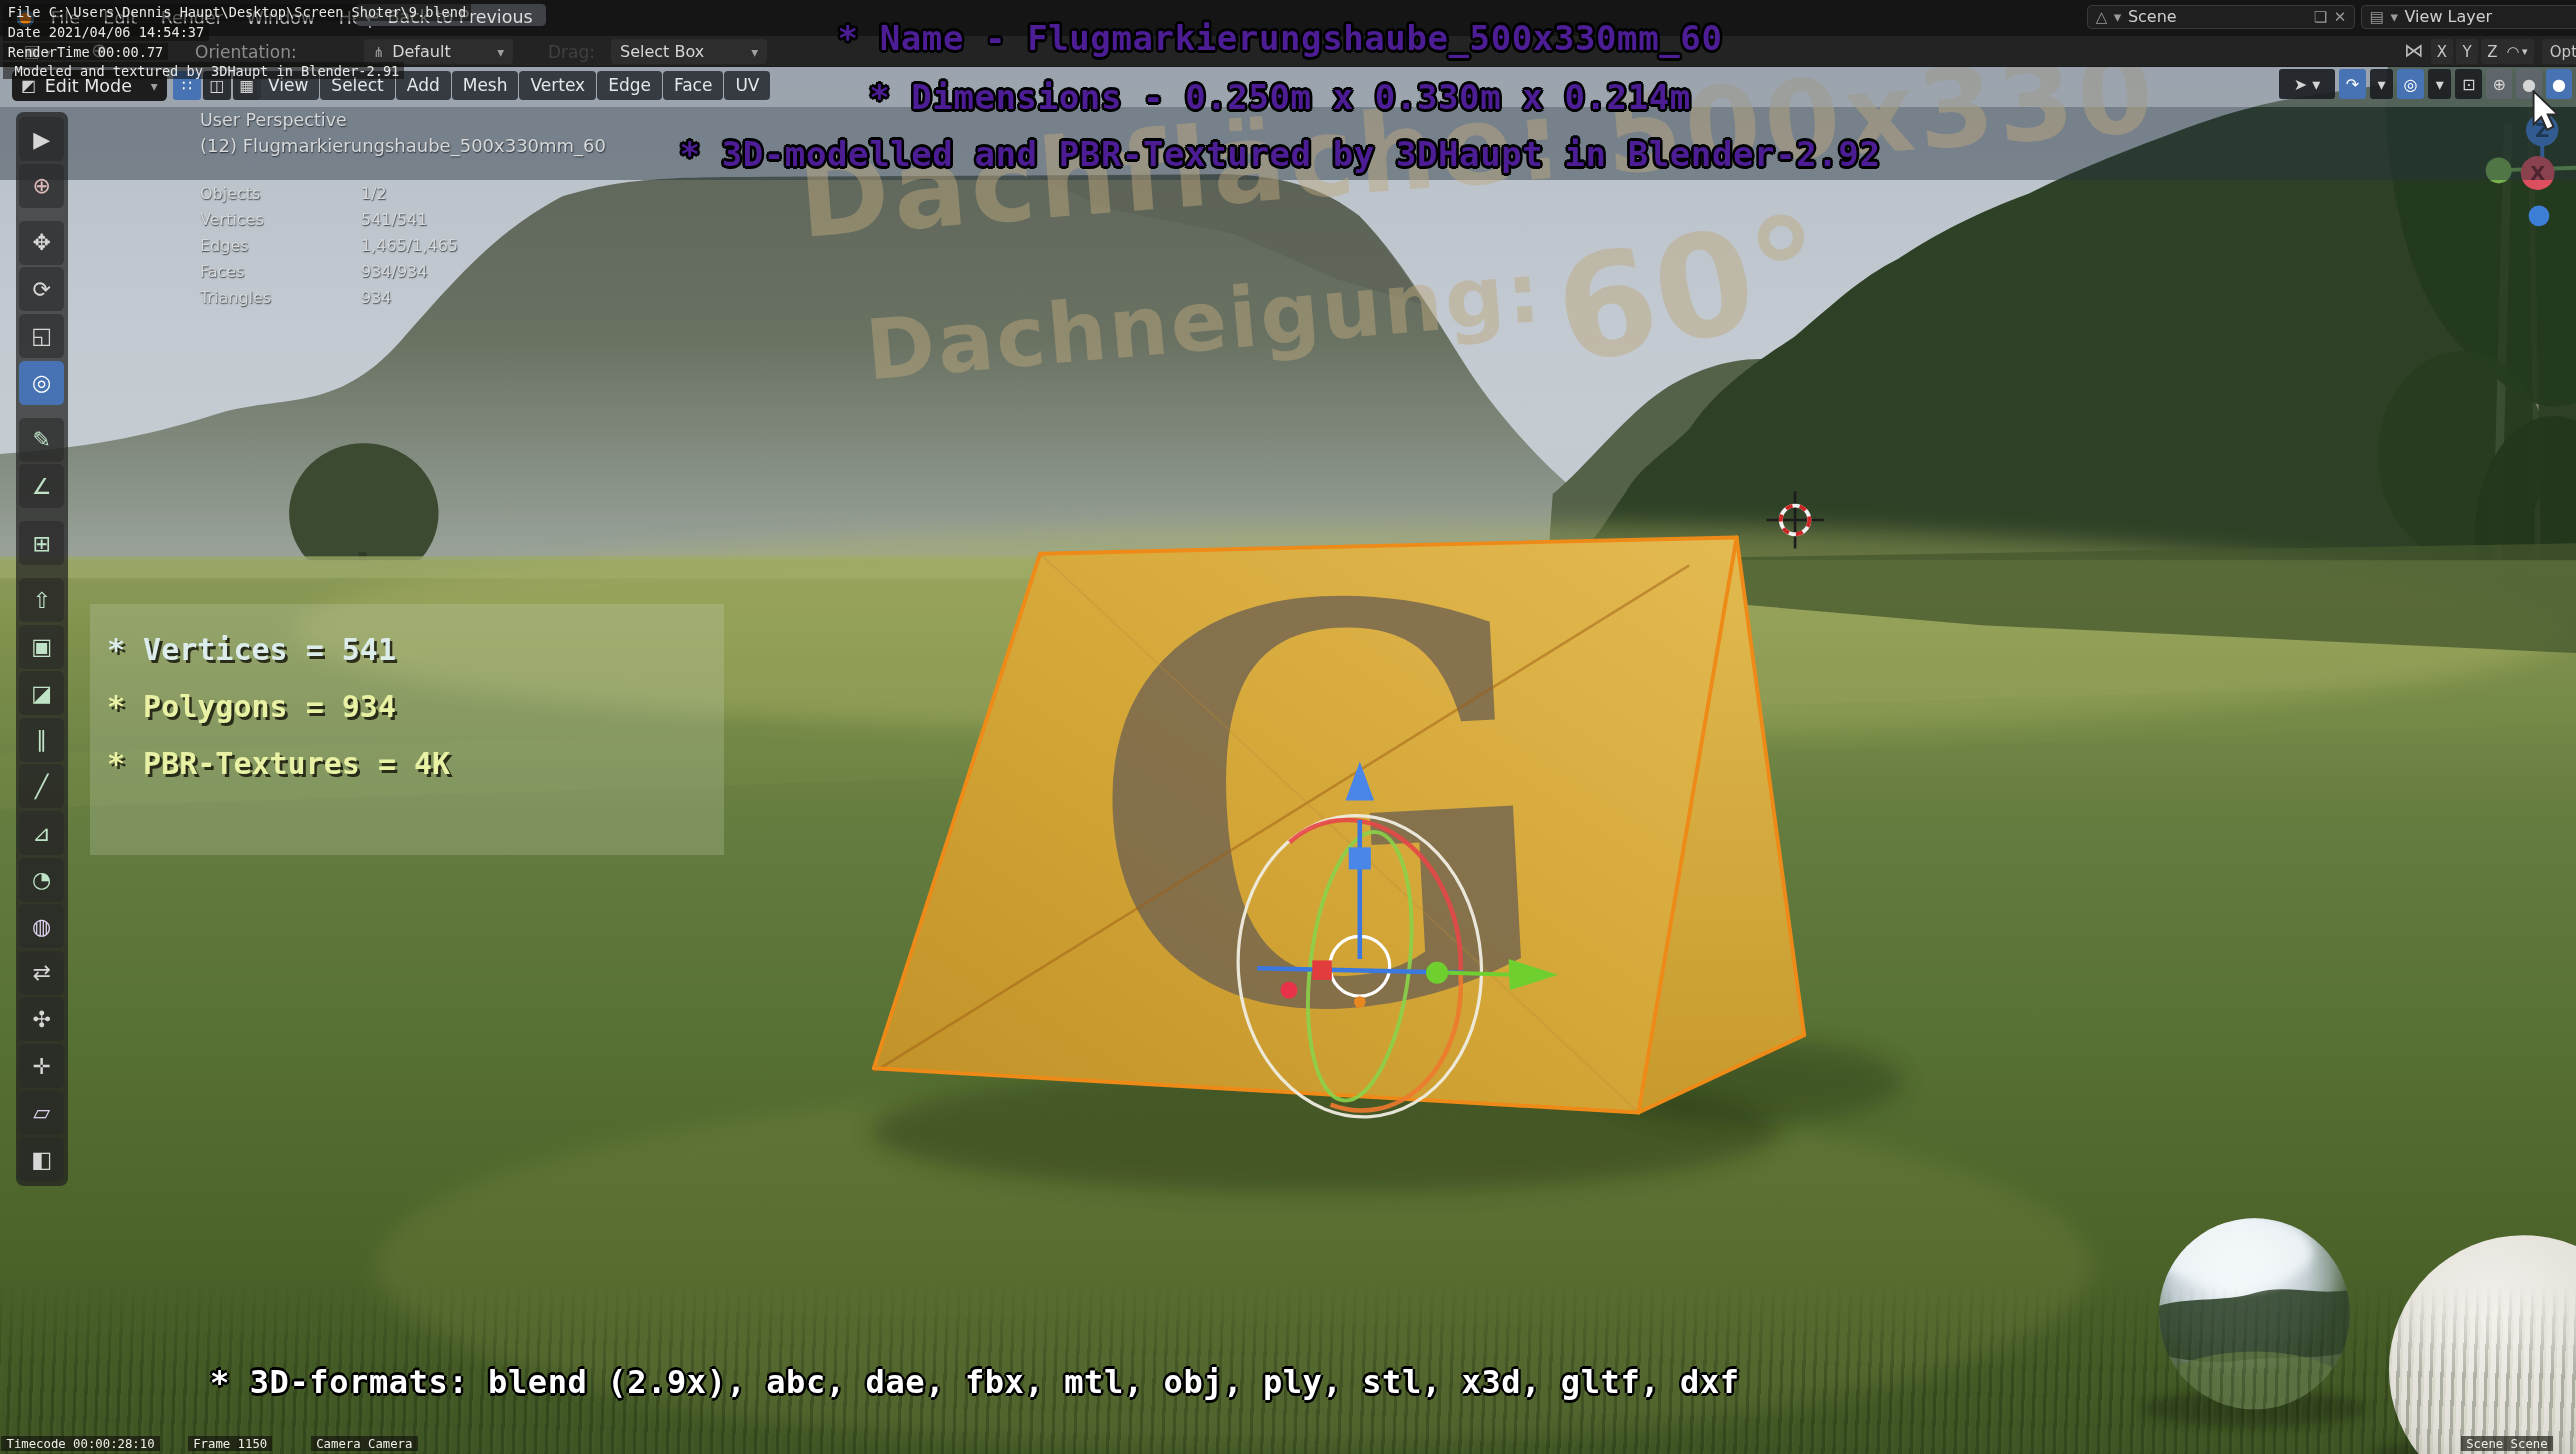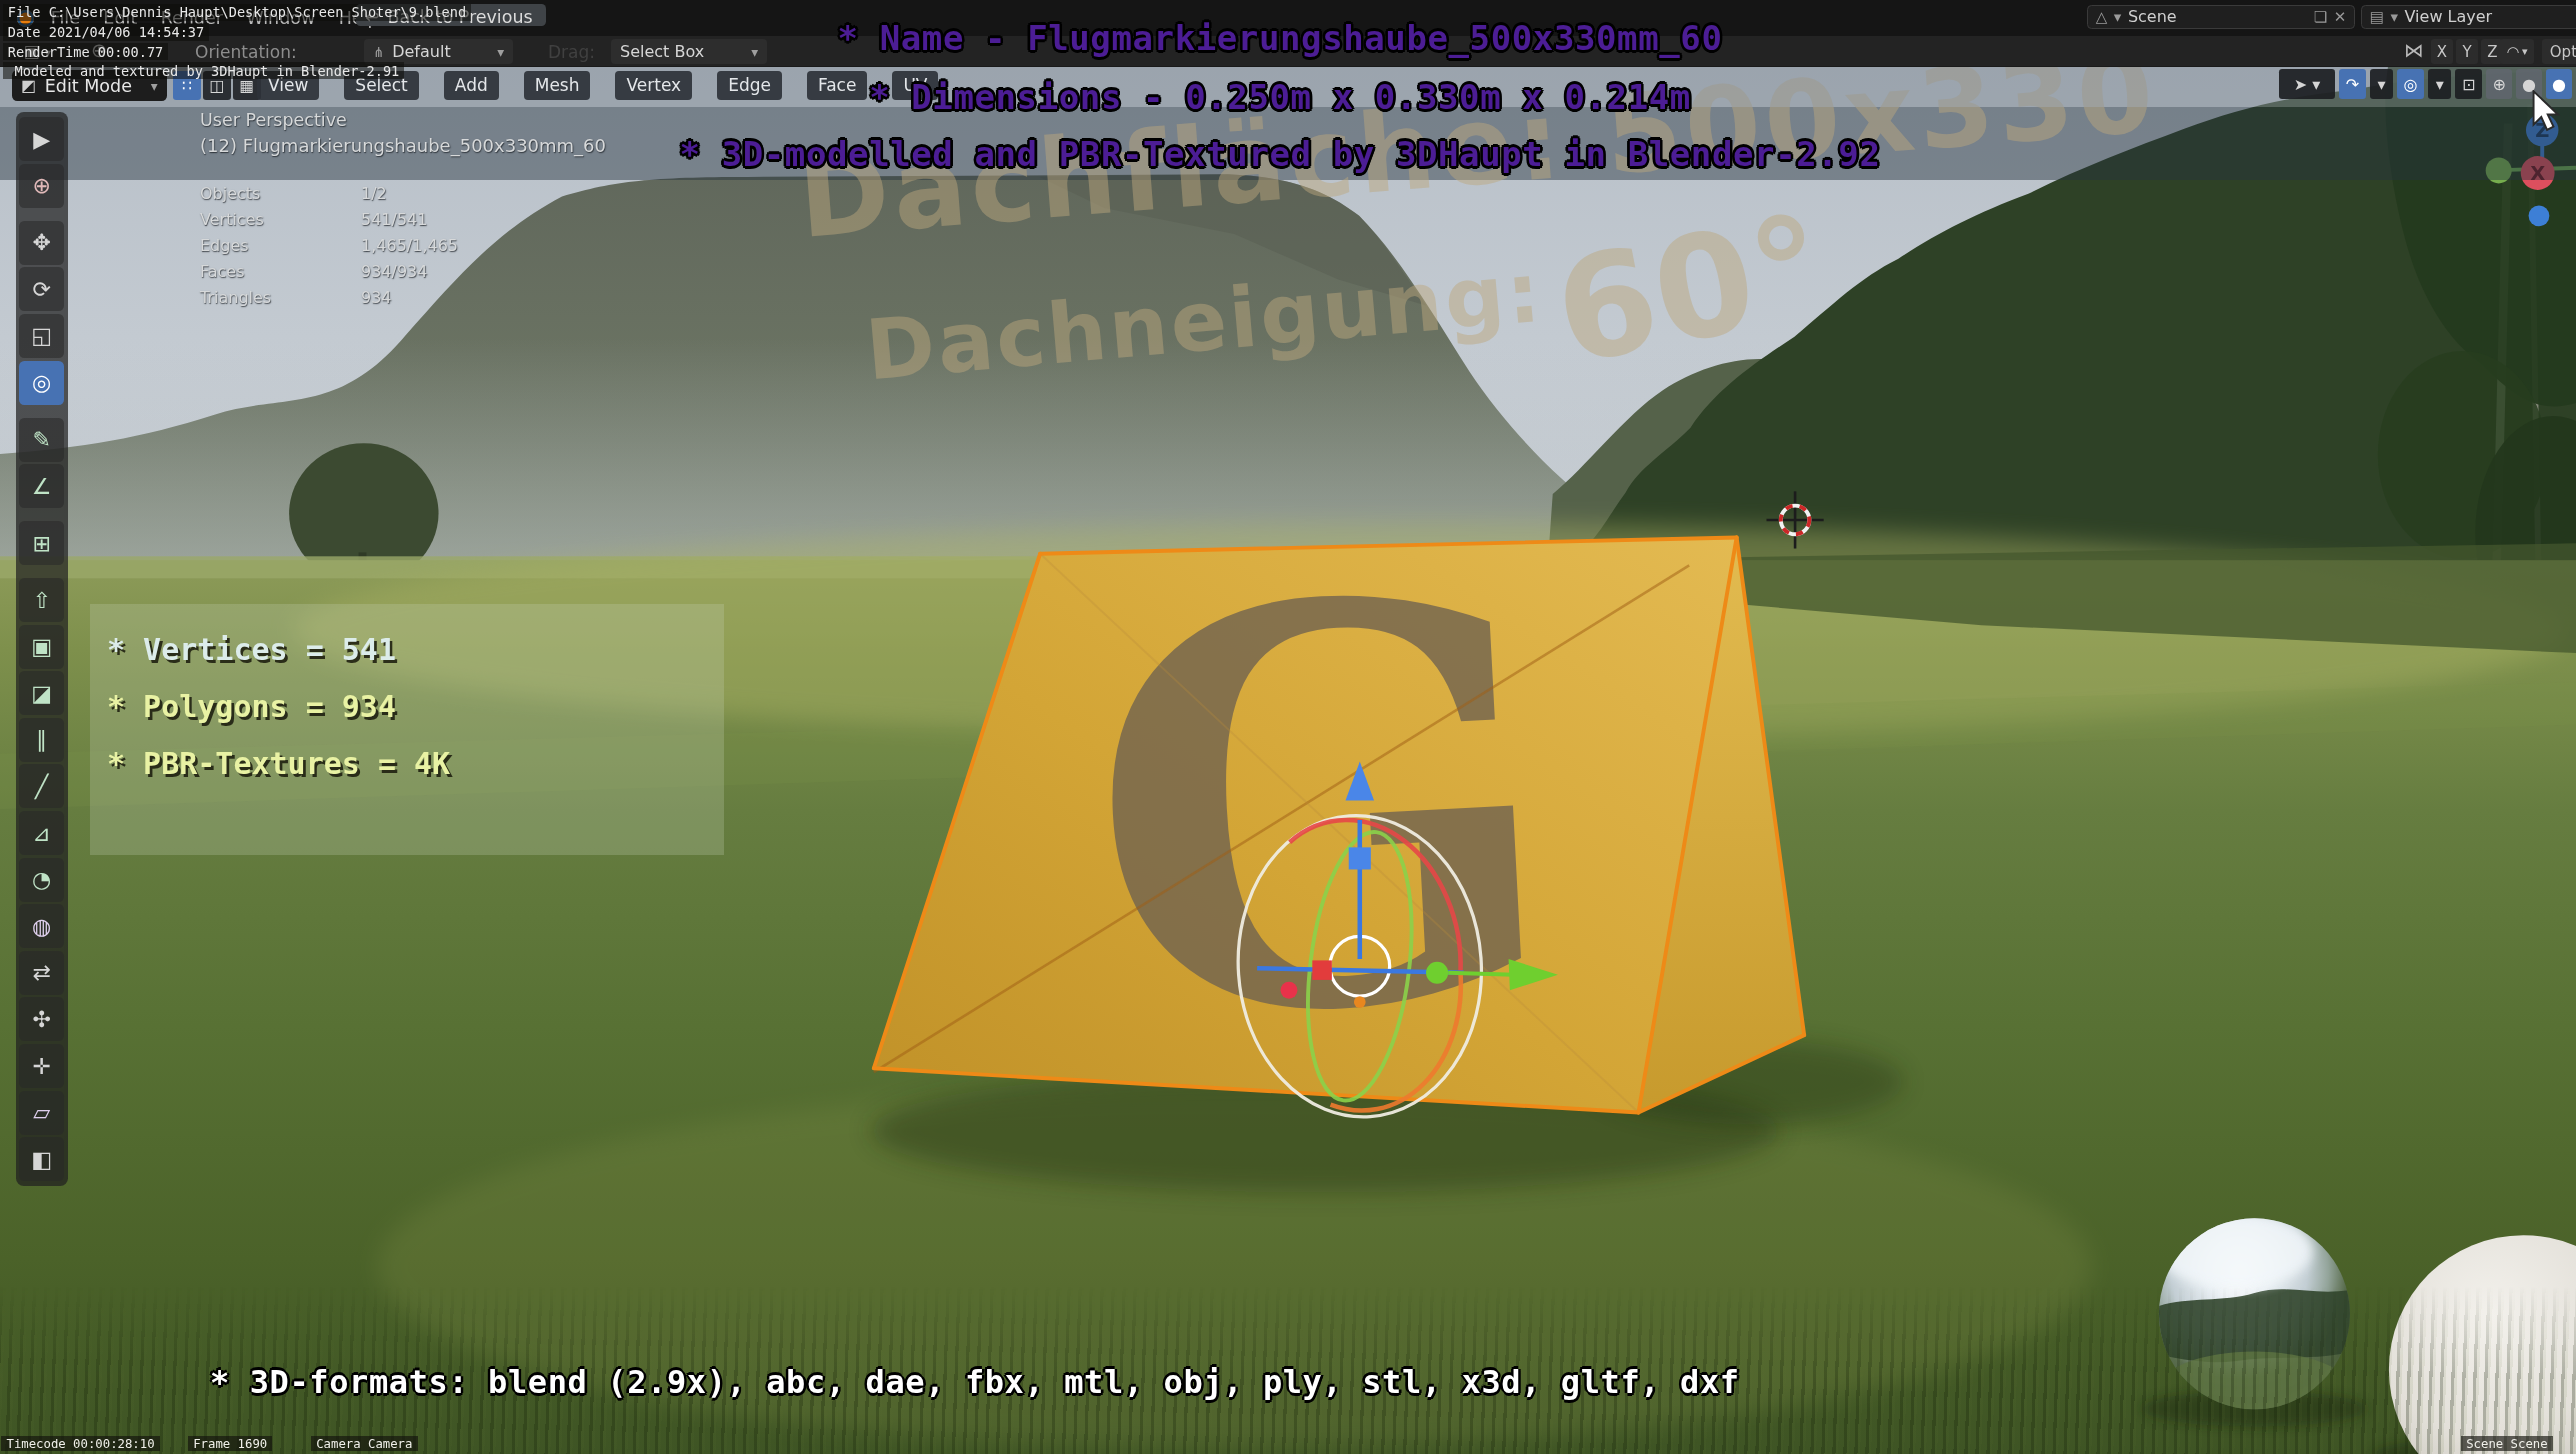--- a/index.html
+++ b/index.html
@@ -23,21 +23,21 @@
   .drop{position:absolute;top:39px;height:25px;background:#2d2d2d;border-radius:3.9px;color:#d6d6d6;font-size:16px;display:flex;align-items:center;gap:7.8px;padding:0 9px;z-index:9;}
   .drop .ic{color:#9f9f9f;font-size:13.6px;}
   .tgl{position:absolute;top:39px;height:25px;background:#2c2c2c;border-radius:3.2px;color:#c7c7c7;font-size:15px;display:flex;align-items:center;justify-content:center;z-index:9;}
 
   .mode-drop{position:absolute;left:11.7px;top:70px;width:155px;height:31px;background:#1d1d1d;border-radius:5.2px;color:#e7e7e7;font-size:17.5px;display:flex;align-items:center;gap:9px;padding:0 9px;z-index:9;}
   .mode-drop .ic{color:#d0d0d0;font-size:16px;}
   .mode-drop .chev{margin-left:auto;color:#9f9f9f;font-size:13.6px;}
   .selmode{position:absolute;left:173px;top:71px;display:flex;gap:1.9px;z-index:9;}
   .selmode .sm{width:28px;height:29px;background:#2b2e33;border-radius:3.2px;color:#d9d9d9;font-size:15.6px;display:flex;align-items:center;justify-content:center;}
   .selmode .sm.active{background:#4772b3;color:#fff;}
-  .vmenus{position:absolute;left:257px;top:71px;display:flex;gap:25px;z-index:9;}
+  .vmenus{position:absolute;left:257px;top:71px;display:flex;gap:1px;z-index:9;}
   .vmenus .vm{height:29px;background:rgba(46,50,56,0.92);border-radius:3.9px;color:#e4e7ea;font-size:17px;line-height:29px;padding:0 11px;}
 
   .ricons{position:absolute;top:69px;display:flex;gap:3.9px;z-index:9;}
   .ric{height:30px;background:rgba(28,30,34,0.92);border-radius:3.2px;color:#d5d5d5;font-size:16px;display:flex;align-items:center;justify-content:center;}
   .ric.blue{background:#4772b3;color:#fff;}
   .ric.lite{background:rgba(96,102,110,0.85);}
 
   
   .tool-col{position:absolute;left:15.6px;top:112px;width:52px;z-index:10;background:rgba(32,32,32,0.72);border-radius:7.8px;padding:3.9px 0;display:flex;flex-direction:column;align-items:center;}
   .tool-btn{width:45px;height:44px;margin:1.3px 0;border-radius:5.2px;background:rgba(40,40,40,0.55);display:flex;align-items:center;justify-content:center;font-size:22px;}
@@ -343,21 +343,21 @@
       <div class="tool-btn" style="color: rgb(214, 214, 214);">✛</div>
       <div class="tool-btn" style="color: rgb(224, 208, 238);">▱</div>
       <div class="tool-btn" style="color: rgb(214, 214, 214);">◧</div>
     </div>
 
   <div class="stamp" style="left:2.6px;top:3.9px;">File C:\Users\Dennis Haupt\Desktop\Screen Shoter\9.blend</div>
   <div class="stamp" style="left:2.6px;top:23.4px;">Date 2021/04/06 14:54:37</div>
   <div class="stamp" style="left:2.6px;top:43px;">RenderTime 00:00.77</div>
   <div class="stamp" style="left:2.6px;top:62px;padding-left:12px;">Modeled and textured by 3DHaupt in Blender-2.91</div>
   <div class="stamp-b" style="left:1.3px;top:1436px;">Timecode 00:00:28:10</div>
-  <div class="stamp-b" style="left:188px;top:1436px;">Frame 1690</div>
+  <div class="stamp-b" style="left:188px;top:1436px;">Frame 1150</div>
   <div class="stamp-b" style="left:311px;top:1436px;">Camera Camera</div>
   <div class="stamp-b" style="left:2461px;top:1436px;">Scene Scene</div>
 
   <div class="title-line" style="top:18px;">* Name - Flugmarkierungshaube_500x330mm_60</div>
   <div class="title-line" style="top:77px;">* Dimensions -  0.250m x 0.330m x 0.214m</div>
   <div class="title-line" style="top:134px;">* 3D-modelled and PBR-Textured by 3DHaupt in Blender-2.92</div>
 
   <div class="stats">
     <div class="persp">User Perspective</div>
     <div class="obj">(12) Flugmarkierungshaube_500x330mm_60</div>

